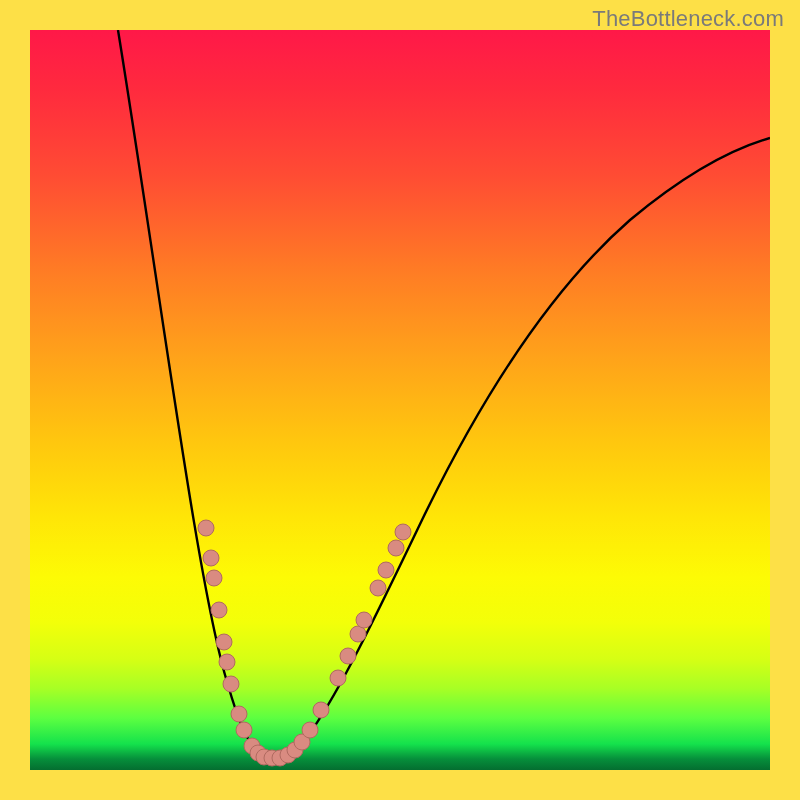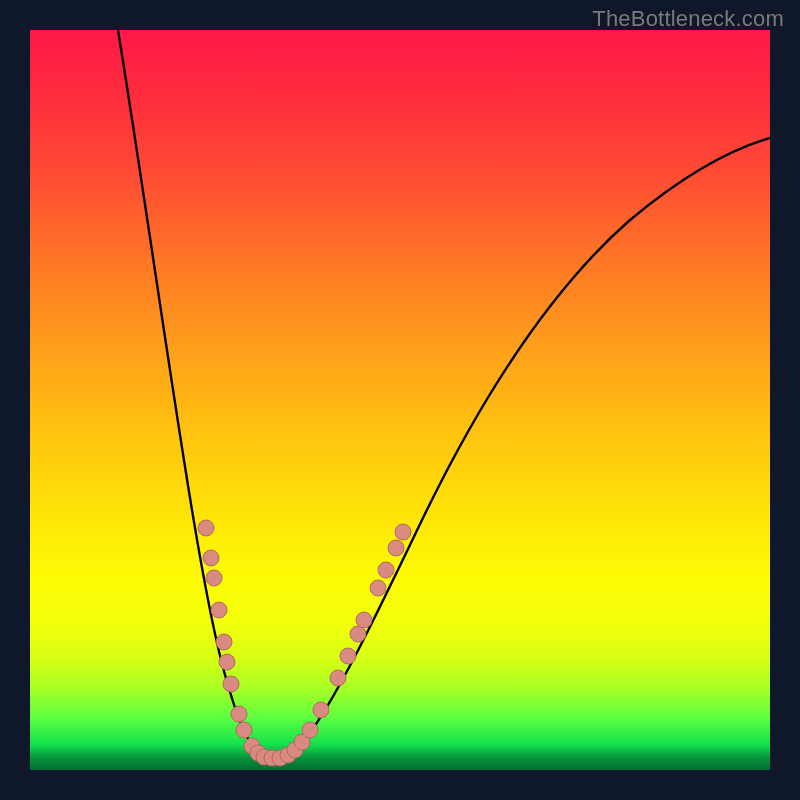--- a/index.html
+++ b/index.html
@@ -10,21 +10,21 @@
     overflow: hidden;
     background: #000;
     font-family: Arial, Helvetica, sans-serif;
   }
   .frame {
     position: absolute;
     left: 0;
     top: 0;
     width: 800px;
     height: 800px;
-    background: #0f172a;
+    background: #fde047;
   }
   .plot-area {
     position: absolute;
     left: 30px;
     top: 30px;
     width: 740px;
     height: 740px;
     
     background: linear-gradient(
       to bottom,

